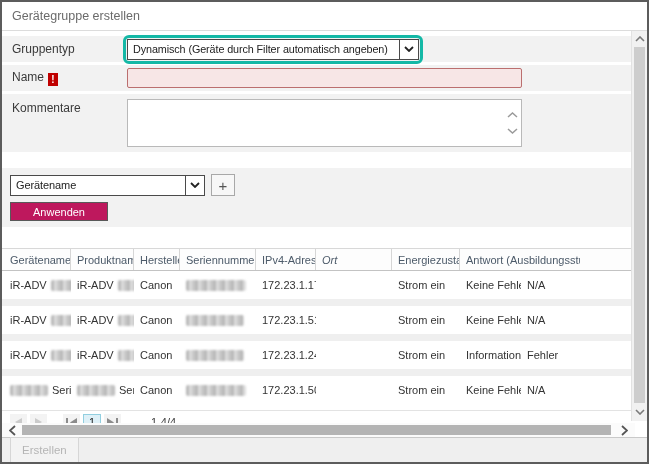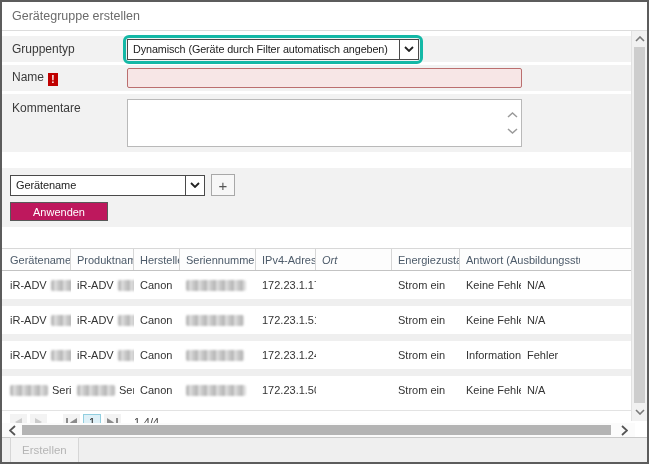--- a/index.html
+++ b/index.html
@@ -59,21 +59,21 @@
   .td:first-child { padding-left:8px; }
   .blur { display:inline-block; height:11px; border-radius:2px; background:repeating-linear-gradient(90deg,#b9b9b9 0 3px,#dcdcdc 3px 6px,#c8c8c8 6px 9px); filter:blur(1.3px); flex:none; }
 
   
   .pagination { margin-top:6px; border-top:1px solid #e3e3e3; height:23px; display:flex; align-items:center; padding-left:8px; }
   .pg-btn { width:17px; height:16px; display:flex; align-items:center; justify-content:center; background:#f3f3f3; border:none; cursor:pointer; margin-right:3px; }
   .tri-l { width:0; height:0; border-top:4.5px solid transparent; border-bottom:4.5px solid transparent; border-right:7px solid #cbcbcb; }
   .tri-r { width:0; height:0; border-top:4.5px solid transparent; border-bottom:4.5px solid transparent; border-left:7px solid #cbcbcb; }
   .pg-spacer { width:13px; }
   .pg-current { width:18px; height:17px; background:#def0f7; border:1px solid #92cfe0; color:#222; font-size:11px; display:flex; align-items:center; justify-content:center; margin-right:3px; }
-  .pg-range { margin-left:10px; font-size:11px; color:#3c3c3c; }
+  .pg-range { margin-left:27px; font-size:11px; color:#3c3c3c; }
 
   
   .v-scroll { position:absolute; right:0; top:0; width:16px; height:390px; background:#f1f1f1; border-left:1px solid #e2e2e2; }
   .v-up { position:absolute; top:1px; left:0; width:100%; height:14px; display:flex; align-items:center; justify-content:center; }
   .v-thumb { position:absolute; top:16px; bottom:18px; left:2px; right:2px; background:#cdcdcd; }
   .v-down { position:absolute; bottom:2px; left:0; width:100%; height:14px; display:flex; align-items:center; justify-content:center; }
   .h-scroll { position:absolute; left:0; bottom:0; height:14px; width:633px; background:#fbfbfb; }
   .h-left { position:absolute; left:3px; top:0; bottom:0; width:14px; display:flex; align-items:center; justify-content:center; }
   .h-thumb { position:absolute; left:20px; right:24px; top:2px; bottom:2px; background:#b4b4b4; }
   .h-right { position:absolute; right:4px; top:0; bottom:0; width:14px; display:flex; align-items:center; justify-content:center; }

